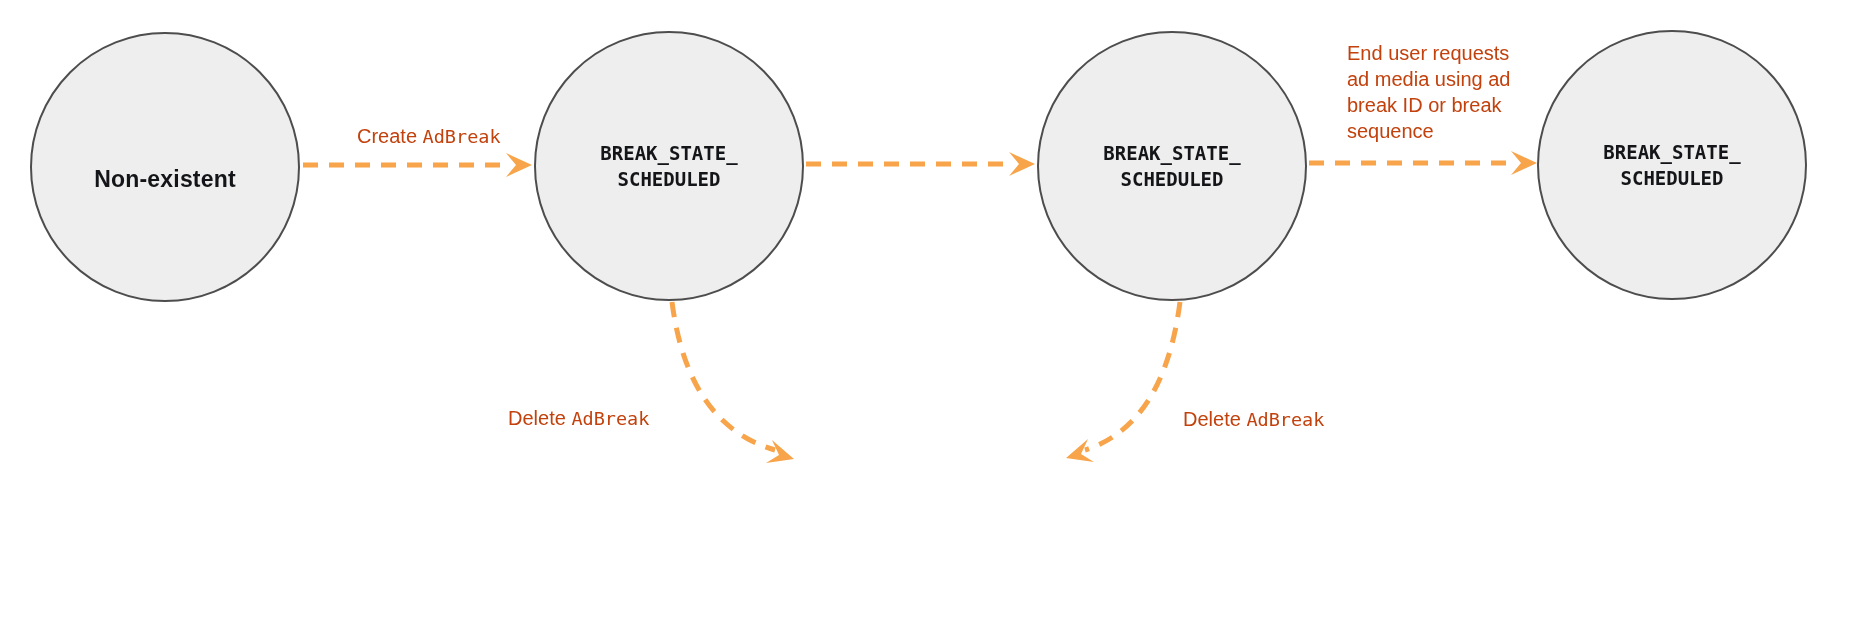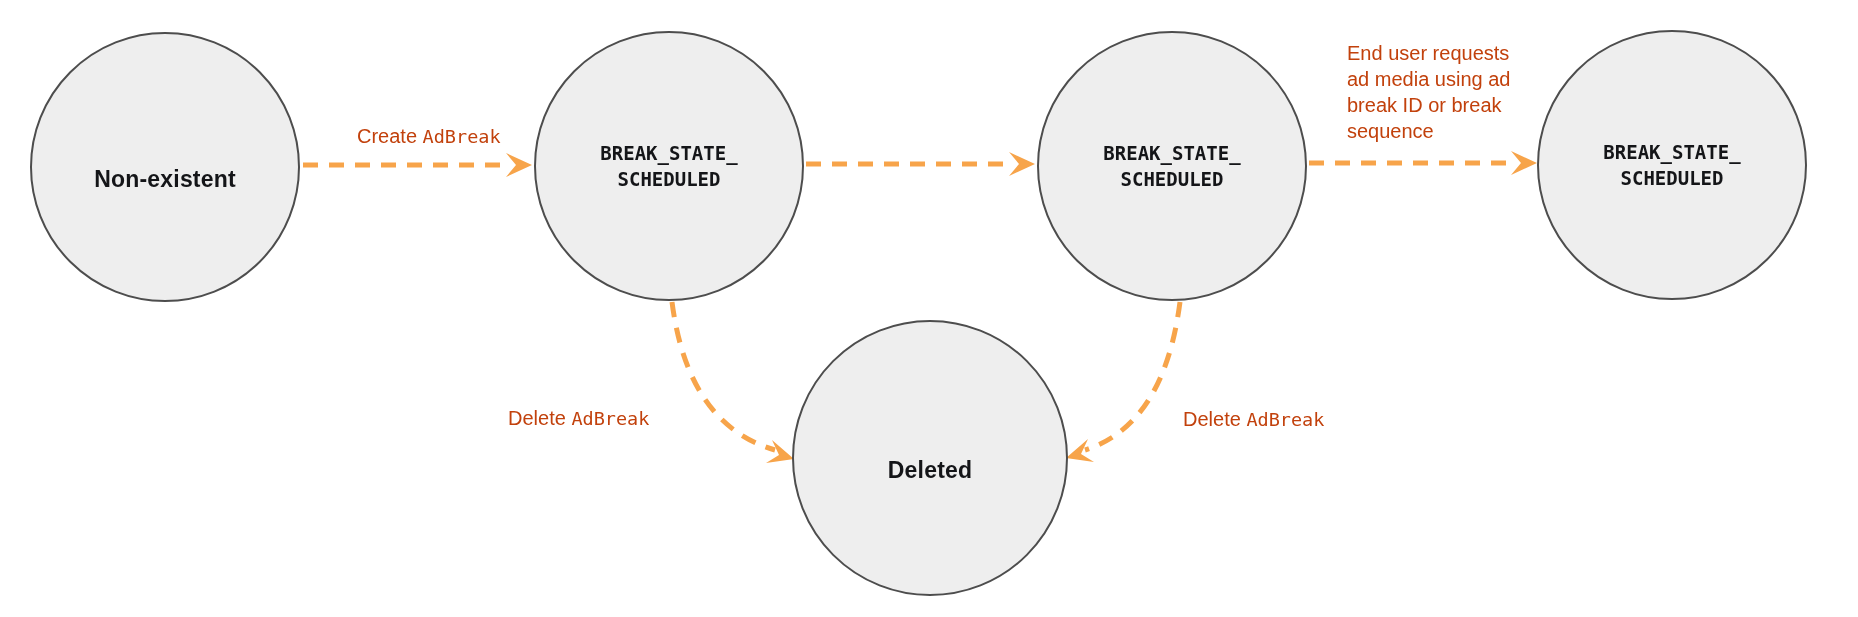--- a/index.html
+++ b/index.html
@@ -99,23 +99,20 @@
   <div class="state" style="left:1037px; top:31px; width:270px; height:270px;">
     <div class="state-label-mono">BREAK_STATE_</div>
     <div class="state-label-mono">SCHEDULED</div>
   </div>
 
   <div class="state" style="left:1537px; top:30px; width:270px; height:270px;">
     <div class="state-label-mono">BREAK_STATE_</div>
     <div class="state-label-mono">SCHEDULED</div>
   </div>
 
-  <div class="state" style="left:792px; top:320px; width:276px; height:276px;">
-    <div class="state-label-sans">Deleted</div>
-  </div>
 
   <div class="edge-label" style="left:357px; top:123px;text-align:right;">
     <span>Create </span><span class="code">AdBreak</span>
   </div>
 
 
   <div class="edge-label multiline" style="left:1347px; top:40px;">End user requests
 ad media using ad
 break ID or break
 sequence</div>

